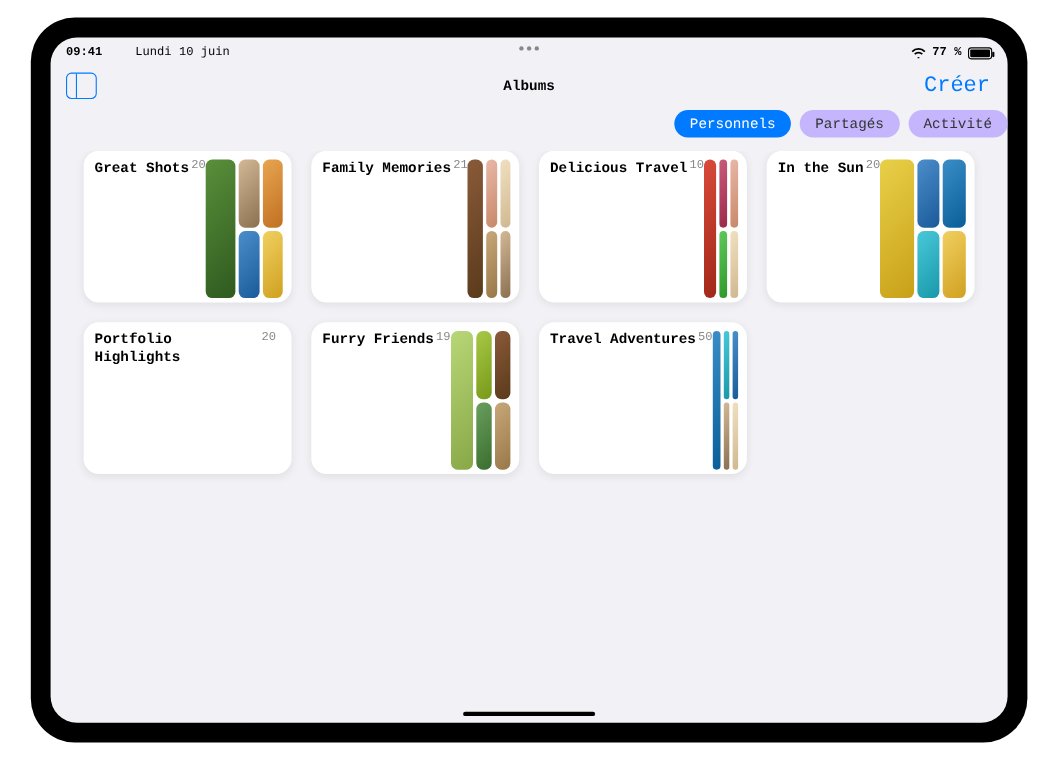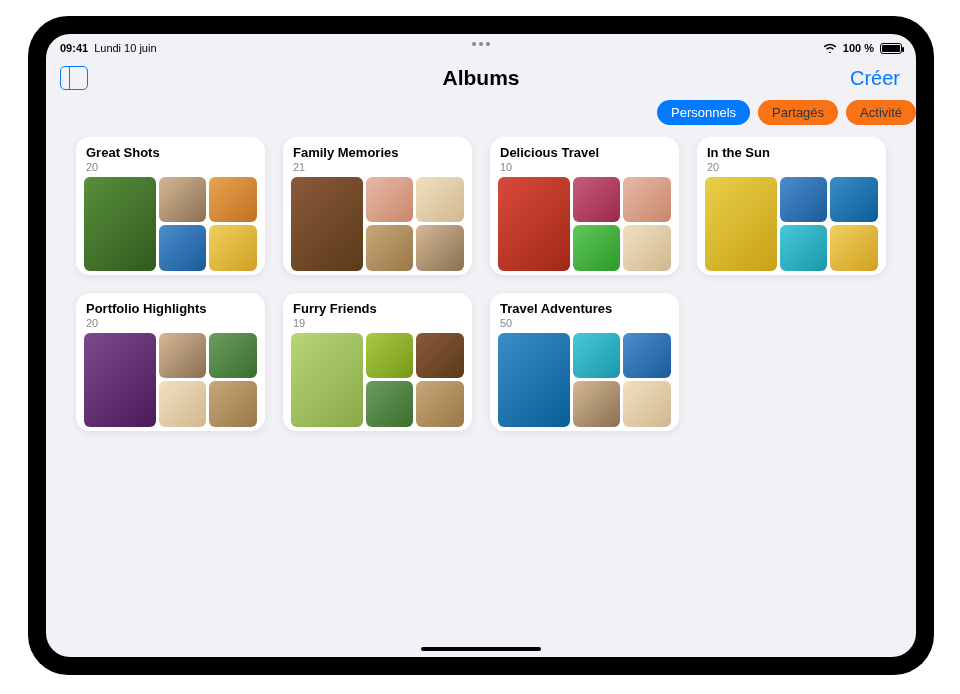--- a/index.html
+++ b/index.html
@@ -23,20 +23,21 @@
   }
   .screen {
     width: 100%;
     height: 100%;
     background: #f2f1f6;
     border-radius: 24px;
     overflow: hidden;
     position: relative;
     display: flex;
     flex-direction: column;
+    font-family: Liberation Mono, monospace;
   }
   
   .status {
     height: 20px;
     display: flex;
     align-items: center;
     justify-content: space-between;
     padding: 0 14px;
     font-size: 11px;
     font-weight: 600;
@@ -75,54 +76,54 @@
   }
   .sidebar-btn {
     width:28px;height:24px;border:1.5px solid #007aff;border-radius:5px;
     display:flex;align-items:stretch;
     background:#f2f1f6;
     cursor:pointer;
   }
   .sidebar-btn .left {width:9px;border-right:1.5px solid #007aff;}
   .nav-title {
     position:absolute;left:50%;transform:translateX(-50%);
-    font-size:21px;font-weight:600;color:#000;
+    font-size:13px;font-weight:600;color:#000;
   }
   .create-btn {
     position:absolute;right:16px;
     color:#007aff;font-size:20px;cursor:pointer;
   }
 
   
   .segmented {
     display:flex;gap:8px;justify-content:flex-end;
     margin-top:2px;margin-bottom:12px;flex-shrink:0;
   }
   .seg {
     padding:5px 14px;border-radius:20px;font-size:13px;font-weight:500;
-    background:#f97316;color:#333;cursor:pointer;
+    background:#c4b5fd;color:#333;cursor:pointer;
   }
   .seg.active { background:#007aff;color:#fff; }
 
   
   .grid {
     flex:1;
     padding:0 30px;
     display:grid;
     grid-template-columns: repeat(4, 1fr);
     gap:18px 18px;
     align-content:start;
     overflow:auto;
   }
   .card {
     background:#fff;border-radius:14px;padding:8px 8px 4px 8px;
     box-shadow:0 2px 8px rgba(0,0,0,0.08);
     cursor:pointer;
     height:138px;
-    display:flex;flex-direction:column;
+    display:flex;flex-direction:row;
   }
   .card-title {font-size:13px;font-weight:600;color:#000;line-height:1.2;padding-left:2px;}
   .card-count {font-size:11px;color:#888;margin-bottom:4px;padding-left:2px;}
   .thumbs {
     flex:1;
     display:grid;
     grid-template-columns: 1.5fr 1fr 1fr;
     grid-template-rows: 1fr 1fr;
     gap:3px;
   }
@@ -160,32 +161,32 @@
 </style>
 </head>
 <body>
 
 <div class="device">
   <div class="screen">
 
     <div class="status">
       <div class="status-left">
         <span>09:41</span>
-        <span style="font-weight:500;">Lundi 10 juin</span>
+        <span style="font-weight:500;margin-left:24px;">Lundi 10 juin</span>
       </div>
       <div class="status-center">
         <div class="dot"></div>
           <div class="dot"></div>
           <div class="dot"></div>
       </div>
       <div class="status-right">
         <svg class="wifi-icon" viewBox="0 0 16 12">
             <path d="M8 10.5a1.2 1.2 0 100 2.4 1.2 1.2 0 000-2.4zM3.2 6.8a6.8 6.8 0 019.6 0l-1.4 1.4a4.8 4.8 0 00-6.8 0L3.2 6.8zM.4 4a10.7 10.7 0 0115.2 0l-1.4 1.4a8.7 8.7 0 00-12.4 0L.4 4z" fill="#000"></path>
           </svg>
-        <span>100 %</span>
+        <span>77 %</span>
         <div class="battery">
             <div class="battery-fill"></div>
           </div>
       </div>
     </div>
 
     <div class="navbar">
       <div class="sidebar-btn">
         <div class="left"></div>
       </div>

